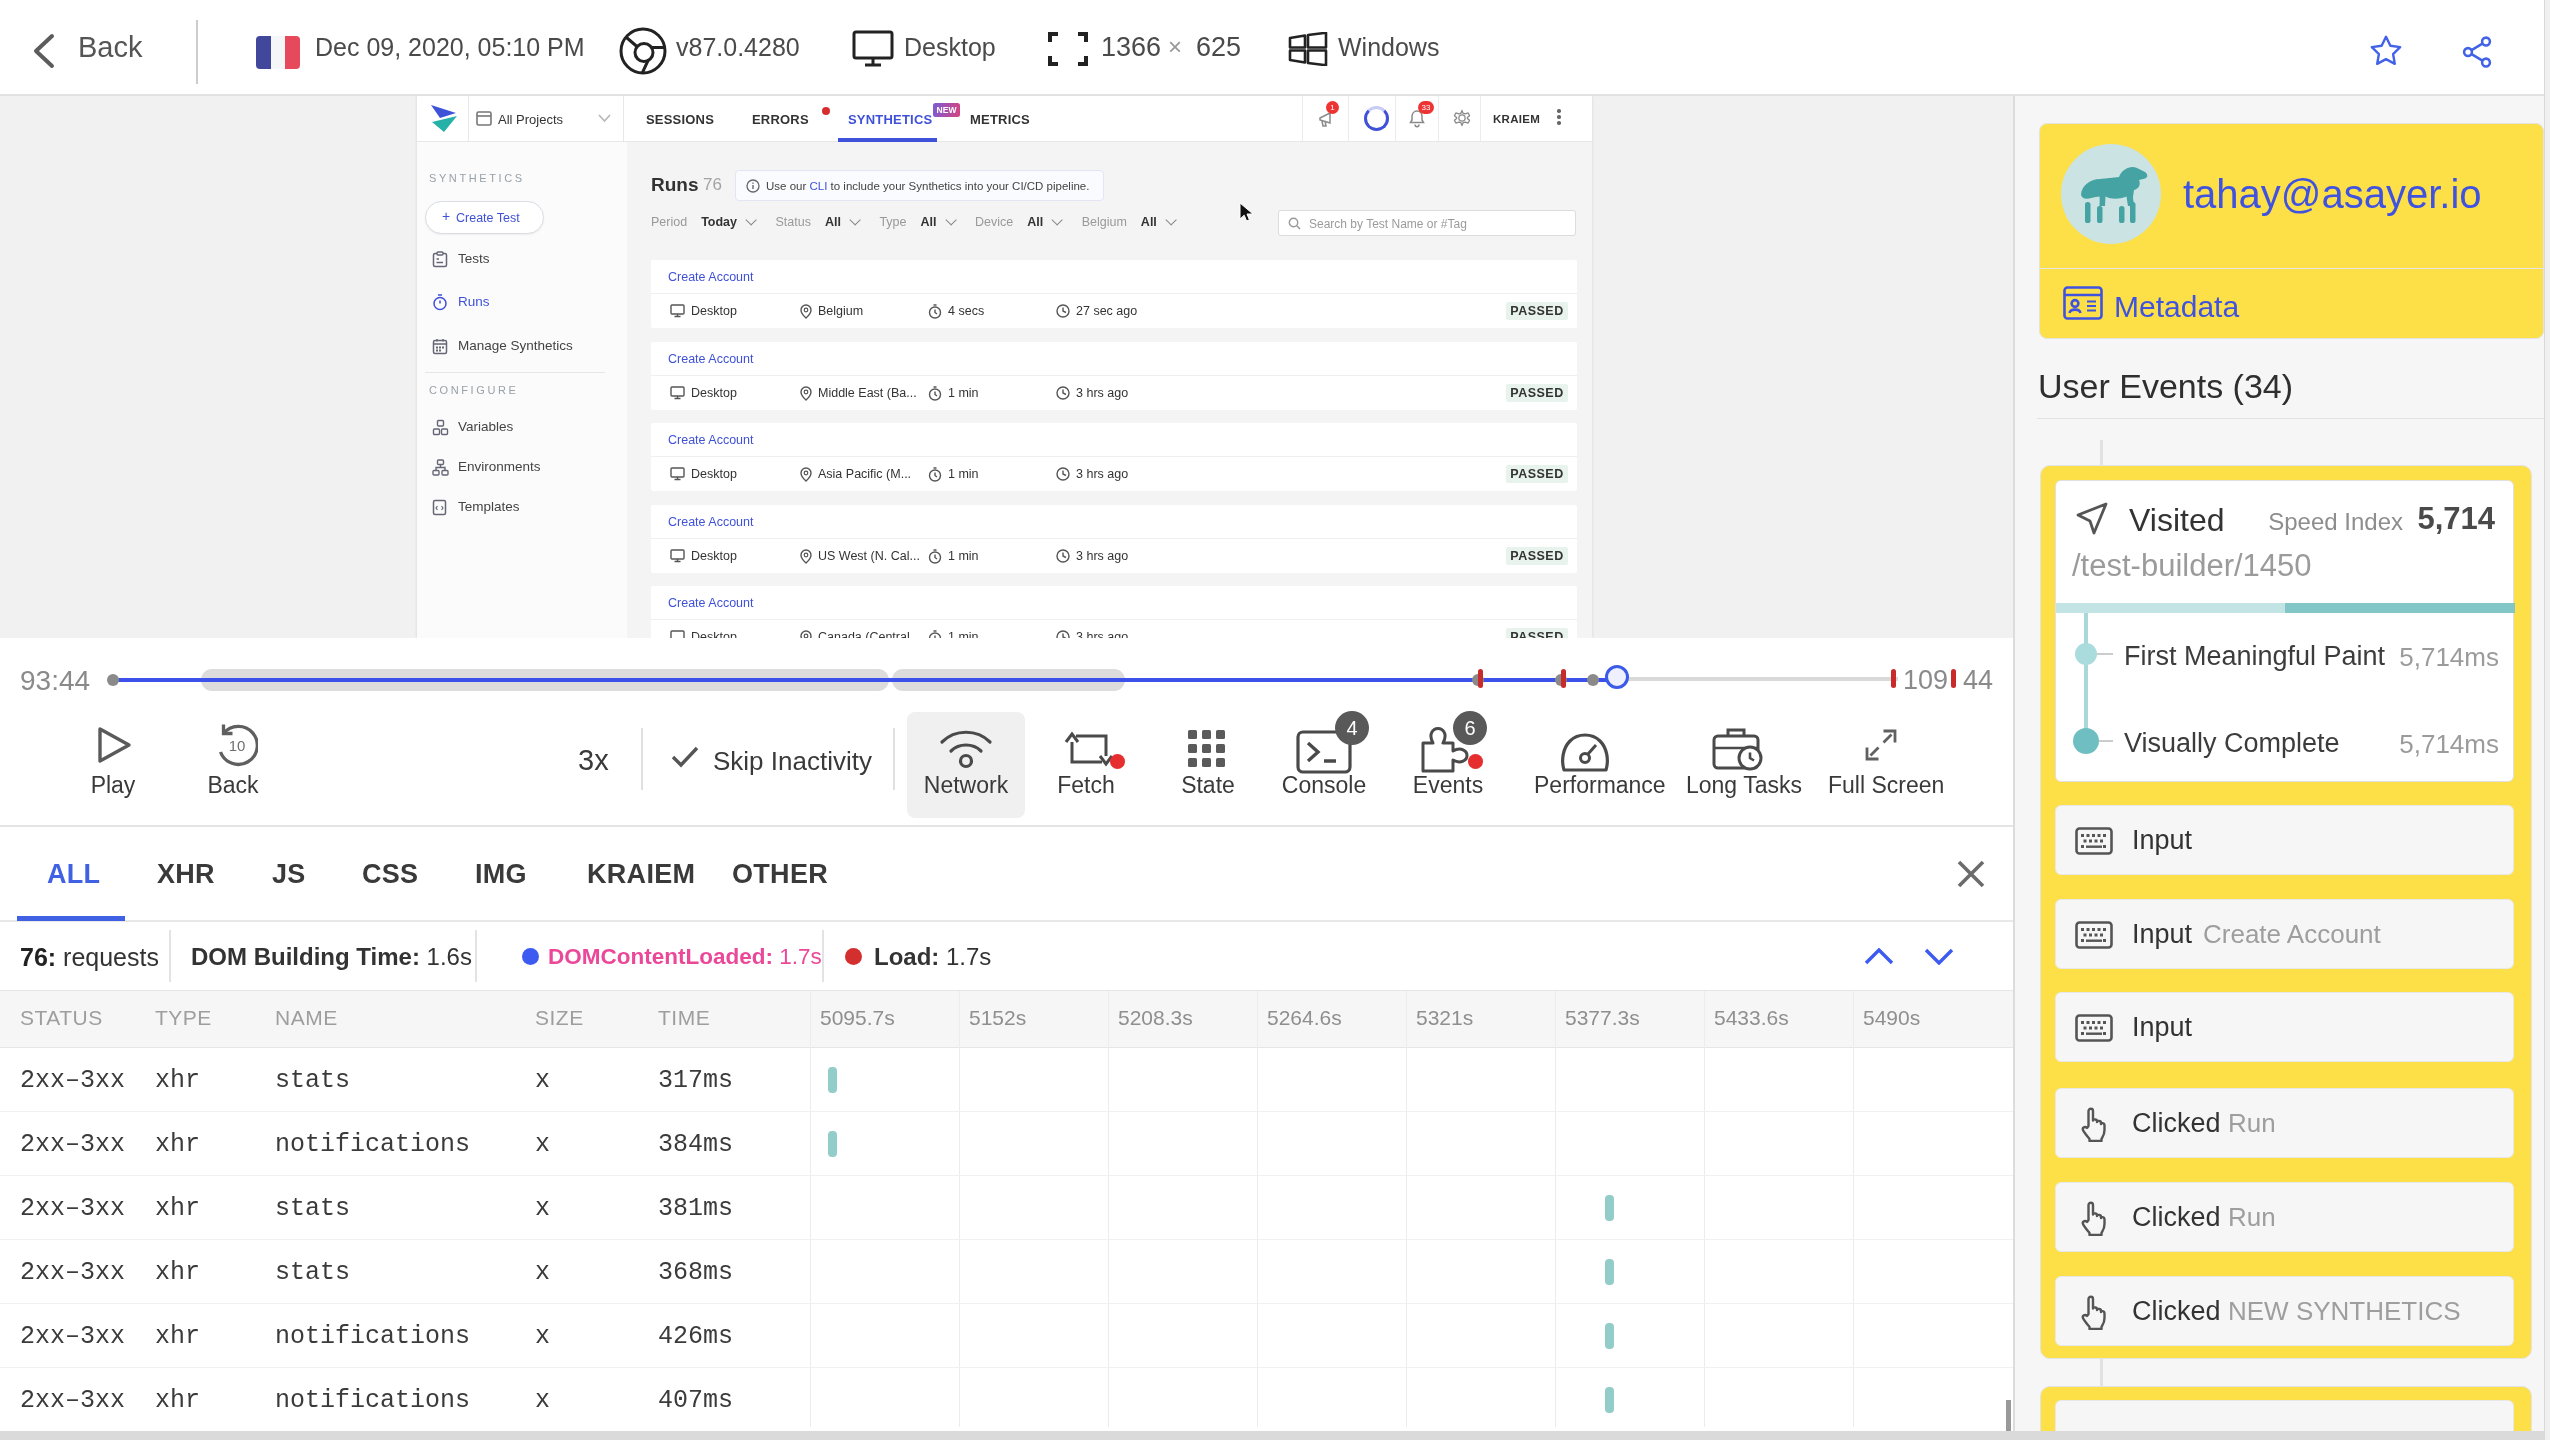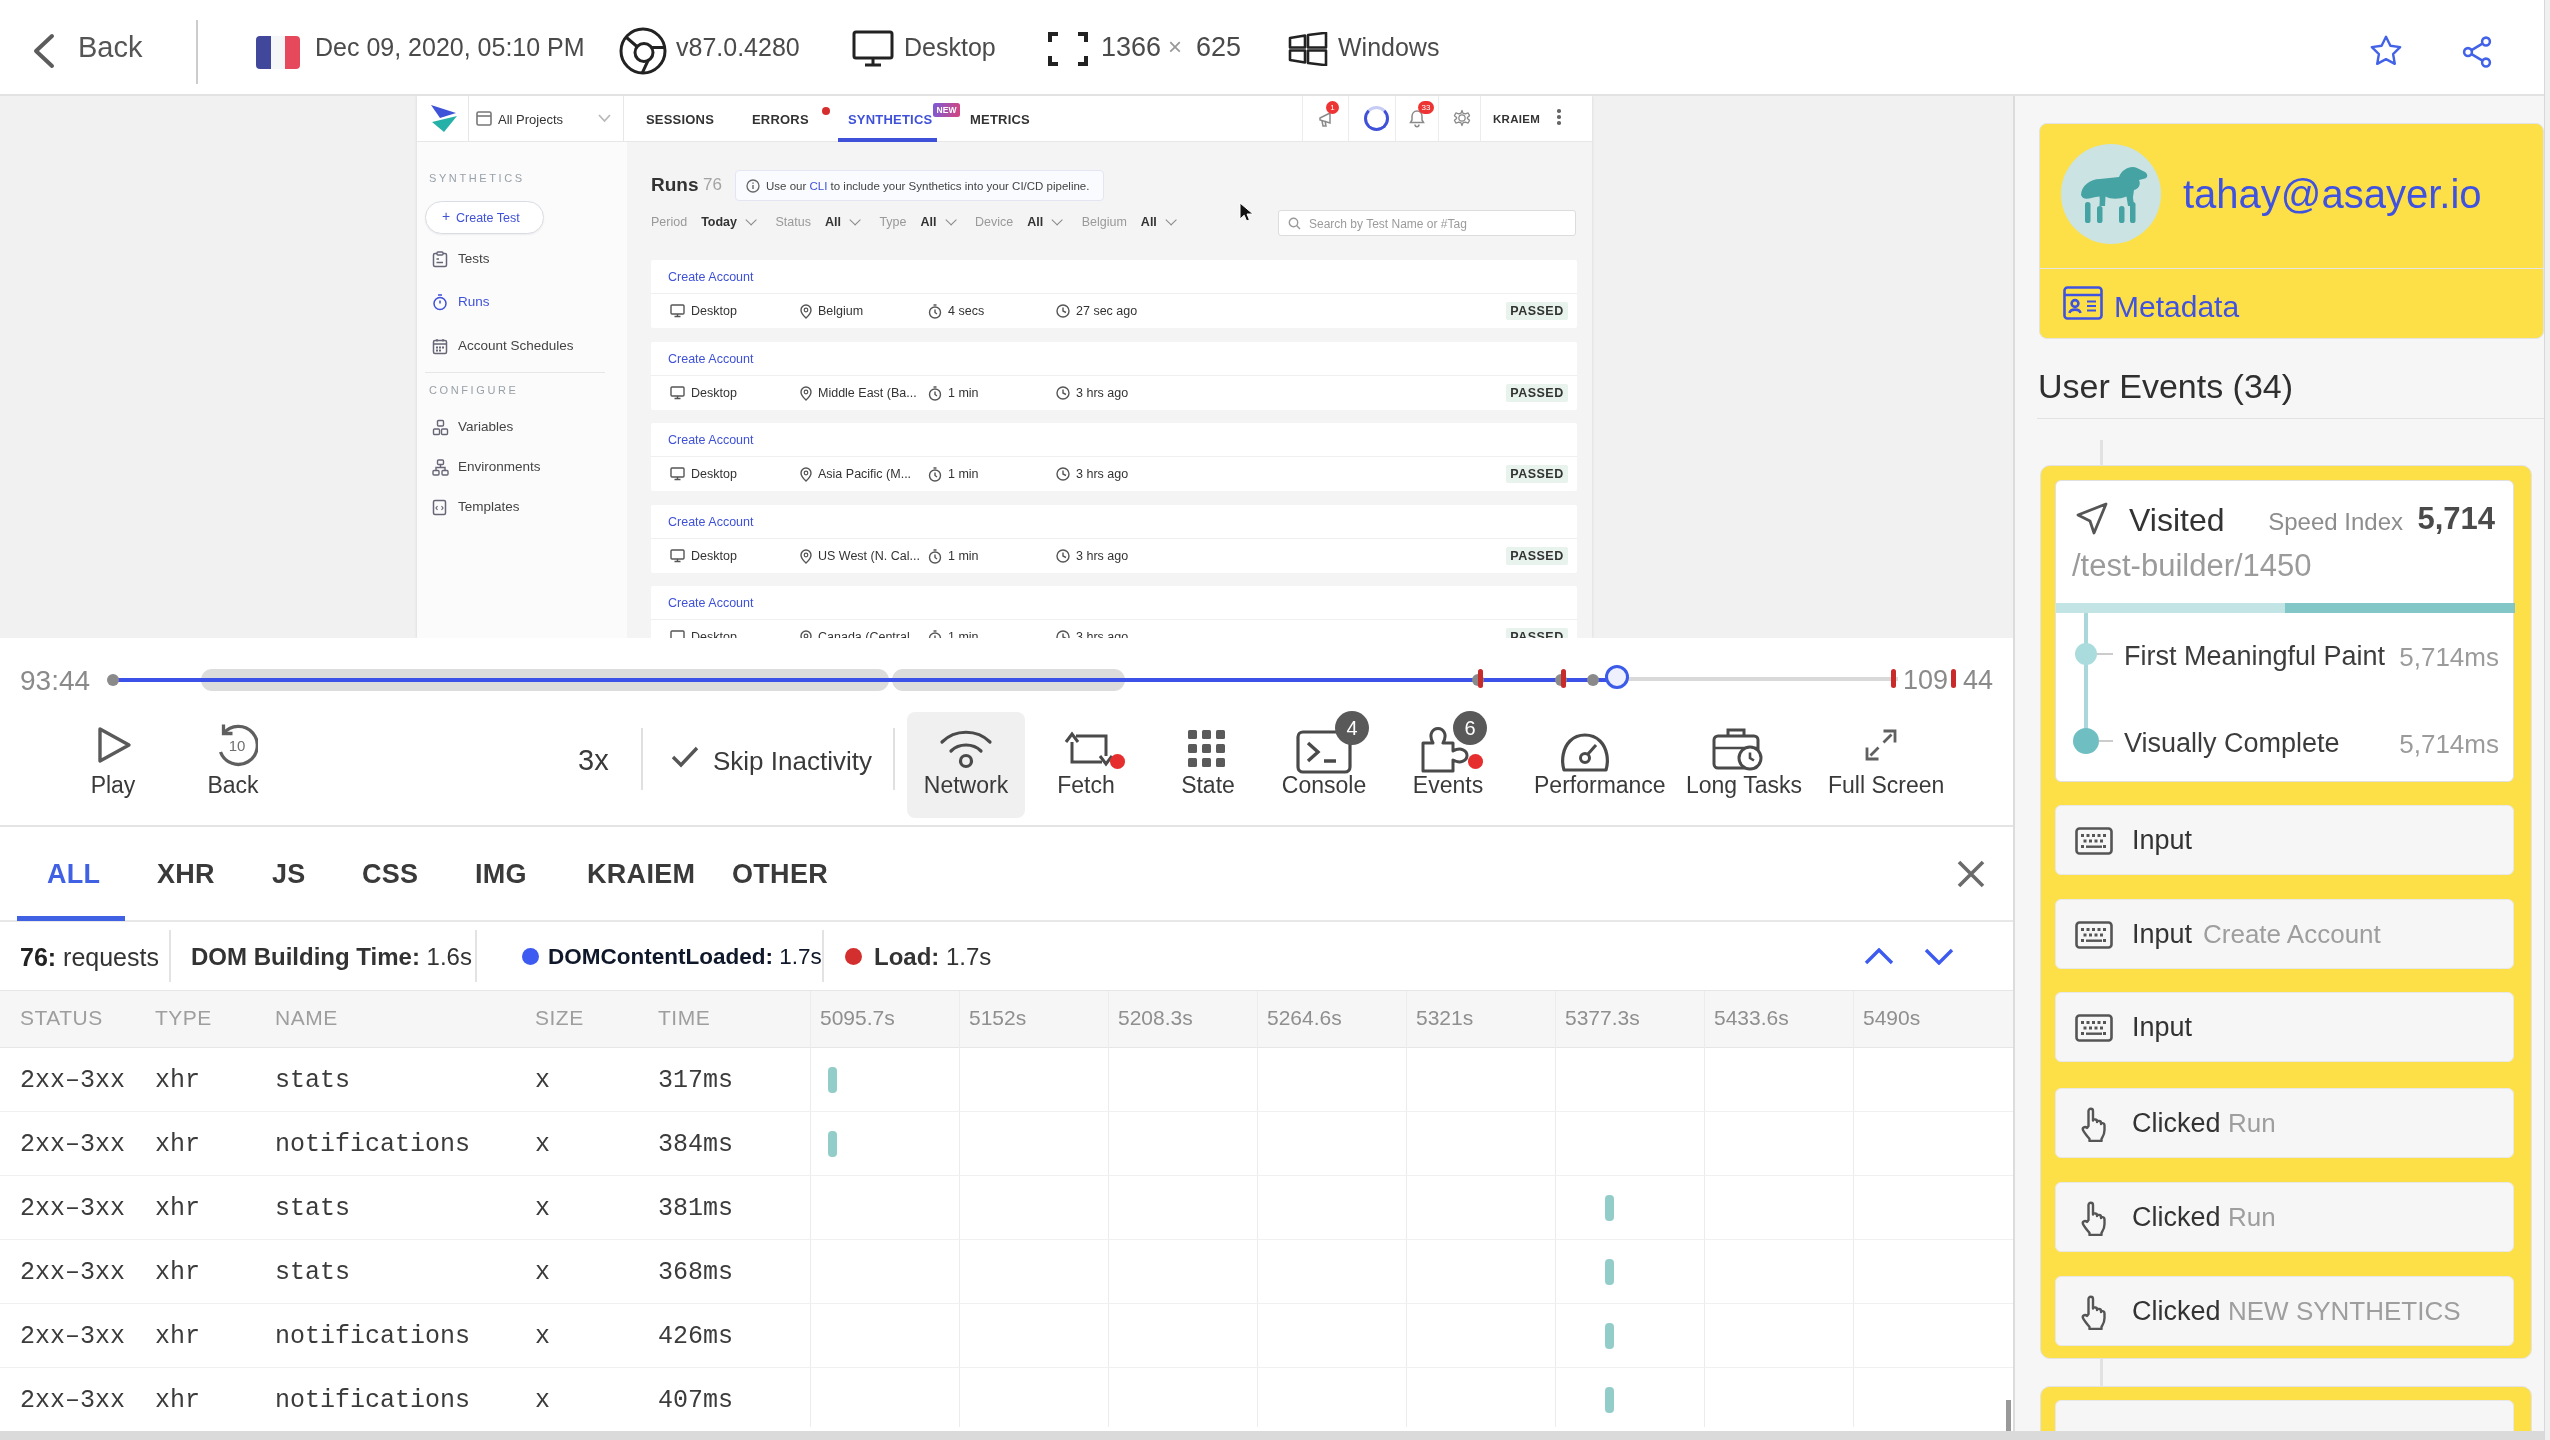--- a/index.html
+++ b/index.html
@@ -157,21 +157,21 @@
     <div class="abs" style="left:41px;top:152px;font-size:13.5px;color:#3f51d8">Runs</div>
     <svg class="abs" style="left:15px;top:196px" width="16" height="17" viewBox="0 0 16 17">
           <rect x="1.5" y="2.5" width="13" height="13" rx="1.5" fill="none" stroke="#667" stroke-width="1.5"></rect>
           <path d="M1.5 6 L14.5 6 M5 1 L5 3.5 M11 1 L11 3.5" stroke="#667" stroke-width="1.4"></path>
           <rect x="4" y="8.5" width="2" height="2" fill="#667"></rect>
           <rect x="7" y="8.5" width="2" height="2" fill="#667"></rect>
           <rect x="10" y="8.5" width="2" height="2" fill="#667"></rect>
           <rect x="4" y="11.5" width="2" height="2" fill="#667"></rect>
           <rect x="7" y="11.5" width="2" height="2" fill="#667"></rect>
         </svg>
-    <div class="abs" style="left:41px;top:196px;font-size:13.5px;color:#444">Account Schedules</div>
+    <div class="abs" style="left:41px;top:196px;font-size:13.5px;color:#444">Manage Synthetics</div>
     <div class="abs" style="left:8px;top:230px;width:180px;height:1px;background:#e6e6e6"></div>
     <div class="abs" style="left:12px;top:242px;font-size:11px;letter-spacing:2.6px;color:#98a1a8">CONFIGURE</div>
     <svg class="abs" style="left:15px;top:277px" width="17" height="17" viewBox="0 0 17 17">
           <g fill="none" stroke="#667" stroke-width="1.4">
             <rect x="5.5" y="1.5" width="6" height="5.5" rx="1"></rect>
             <rect x="1.5" y="10" width="6" height="5.5" rx="1"></rect>
             <rect x="9.5" y="10" width="6" height="5.5" rx="1"></rect>
           </g>
         </svg>
     <div class="abs" style="left:41px;top:277px;font-size:13.5px;color:#444">Variables</div>
@@ -468,21 +468,21 @@
   <svg class="abs" style="left:1956px;top:32px" width="30" height="30" viewBox="0 0 30 30">
       <path d="M3 3 L27 27 M27 3 L3 27" stroke="#6b6b6b" stroke-width="3.6"></path>
     </svg>
 </div>
 <div id="inforow">
   <div class="abs" style="left:20px;top:21px;font-size:25px;color:#333"><b style="color:#222">76:</b> requests</div>
   <div class="abs" style="left:169px;top:8px;width:2px;height:52px;background:#e3e3e3"></div>
   <div class="abs" style="left:191px;top:21px;font-size:24px;color:#333"><b>DOM Building Time:</b> 1.6s</div>
   <div class="abs" style="left:475px;top:8px;width:2px;height:52px;background:#e3e3e3"></div>
   <div class="abs" style="left:522px;top:26px;width:17px;height:17px;border-radius:50%;background:#3d5af1"></div>
-  <div class="abs" style="left:548px;top:22px;font-size:22.5px;color:#0f172a"><b>DOMContentLoaded:</b> 1.7s</div>
+  <div class="abs" style="left:548px;top:22px;font-size:22.5px;color:#ec4899"><b>DOMContentLoaded:</b> 1.7s</div>
   <div class="abs" style="left:822px;top:8px;width:2px;height:52px;background:#e3e3e3"></div>
   <div class="abs" style="left:845px;top:26px;width:17px;height:17px;border-radius:50%;background:#d32f2f"></div>
   <div class="abs" style="left:874px;top:21px;font-size:24px;color:#333"><b>Load:</b> 1.7s</div>
   <svg class="abs" style="left:1864px;top:26px" width="30" height="17" viewBox="0 0 30 17">
       <polyline points="2,15 15,2 28,15" fill="none" stroke="#3d5af1" stroke-width="3.4"></polyline>
     </svg>
   <svg class="abs" style="left:1924px;top:26px" width="30" height="17" viewBox="0 0 30 17">
       <polyline points="2,2 15,15 28,2" fill="none" stroke="#3d5af1" stroke-width="3.4"></polyline>
     </svg>
 </div>

